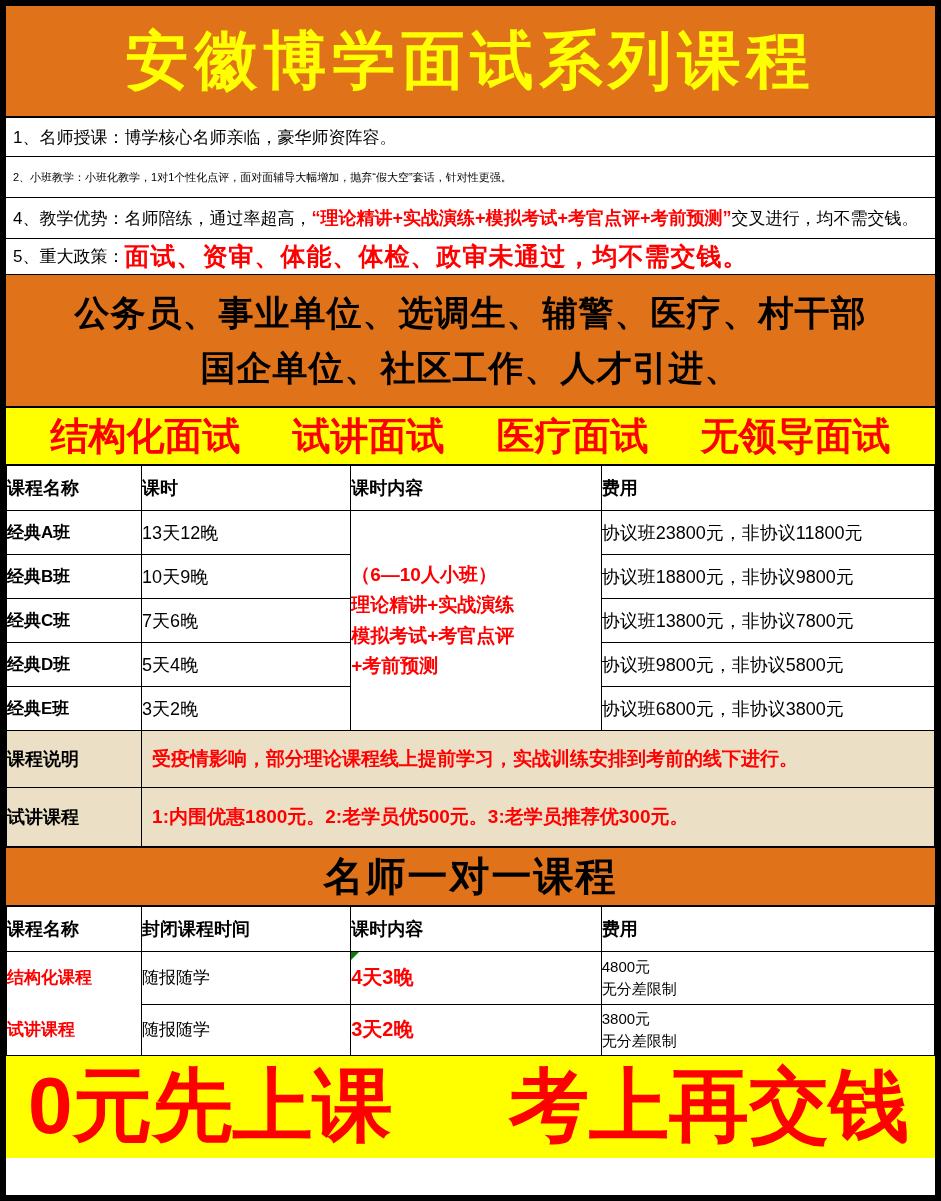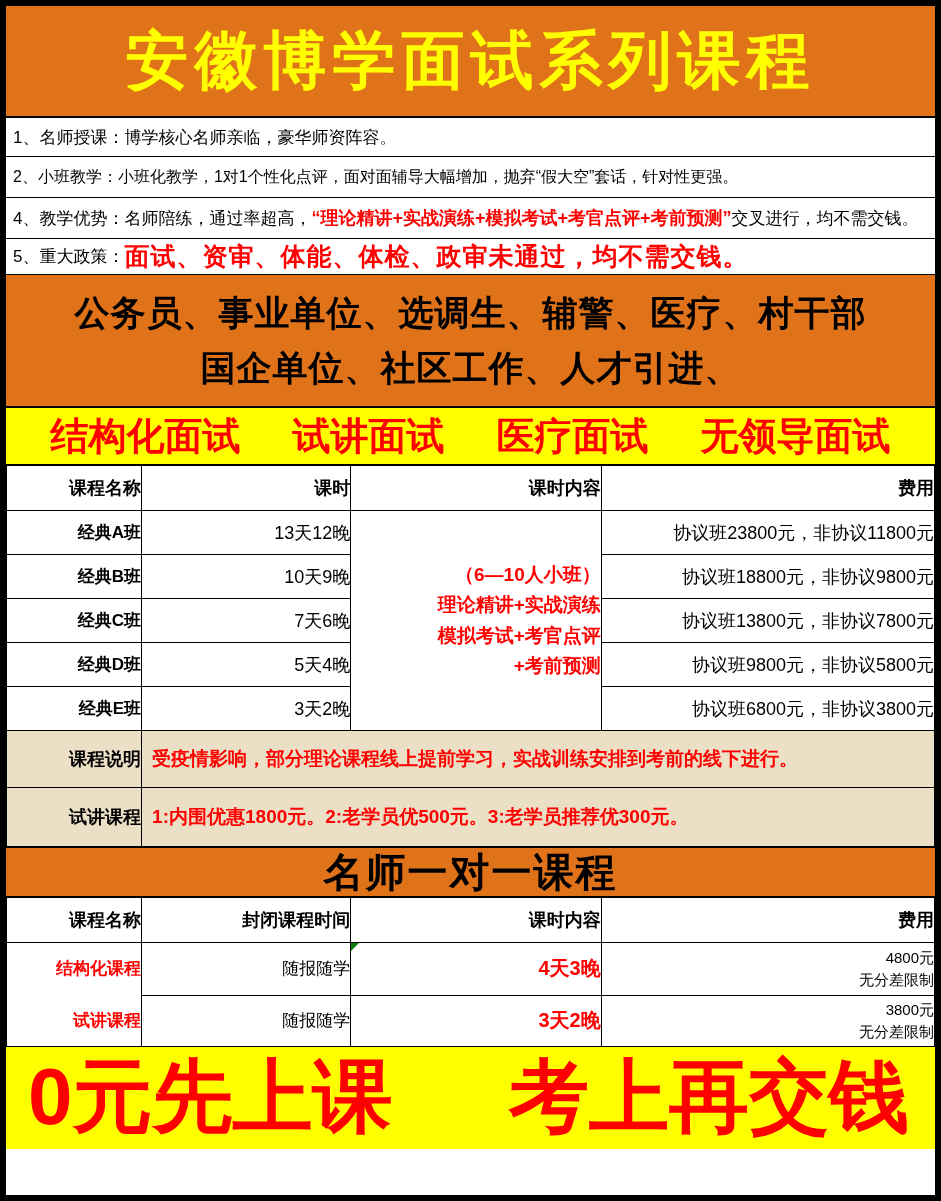--- a/index.html
+++ b/index.html
@@ -39,21 +39,21 @@
   
   .points-list{background:#fff;}
   .point-row{
     display:flex;align-items:center;
     padding-left:7px;
     border-bottom:1px solid #000;
     font-size:17px;color:#000;
     white-space:nowrap;
   }
   .point-row.p1{height:39px;}
-  .point-row.p2{height:41px;font-size:16px;}
+  .point-row.p2{height:41px;font-size:11px;}
   .point-row.p3{height:38px;}
   .point-row.p4{height:41px;}
   .point-row.p5{height:36px;}
   .point-red{
     color:var(--red,#ff0000);
     font-weight:bold;
     font-size:18px;
   }
   .point-red-big{
     color:var(--red,#ff0000);
@@ -88,21 +88,21 @@
   }
   
   table{
     width:100%;
     border-collapse:collapse;
     table-layout:fixed;
   }
   col.c1{width:14.56%;} col.c2{width:22.53%;} col.c3{width:27.0%;} col.c4{width:35.91%;}
   th,td{
     border:1px solid #000;
-    text-align:right;
+    text-align:left;
     vertical-align:middle;
     color:#000;
     overflow:hidden;
   }
   th{font-size:18px;font-weight:bold;background:#fff;}
   tr.t-header{height:45px;}
   tr.t-row{height:44px;}
   td.class-name-cell{font-weight:bold;font-size:17px;}
   td.duration-cell{font-size:18px;}
   td.fee-cell{font-size:18px;}
@@ -113,21 +113,21 @@
   tr.note-row{background:var(--tan,#ebdfc6);}
   tr.note-row.n1{height:57px;font-family:Liberation Serif, serif;}
   tr.note-row.n2{height:59px;}
   td.note-label-cell{font-weight:bold;font-size:18px;}
   td.note-text-cell{
     text-align:left;padding-left:10px;
     color:var(--red,#ff0000);font-weight:bold;font-size:19px;
   }
   
   .one-on-one-banner{
-    height:50px;
+    height:59px;
     background:var(--orange,#e0731a);
     border-bottom:1px solid #000;
     border-top:1px solid #000;
     display:flex;align-items:center;justify-content:center;
   }
   .one-on-one-banner .banner-text{
     color:#000;font-weight:bold;font-size:40px;letter-spacing:2px;
   }
   tr.o-row1{height:52px;}
   tr.o-row2{height:51px;}

